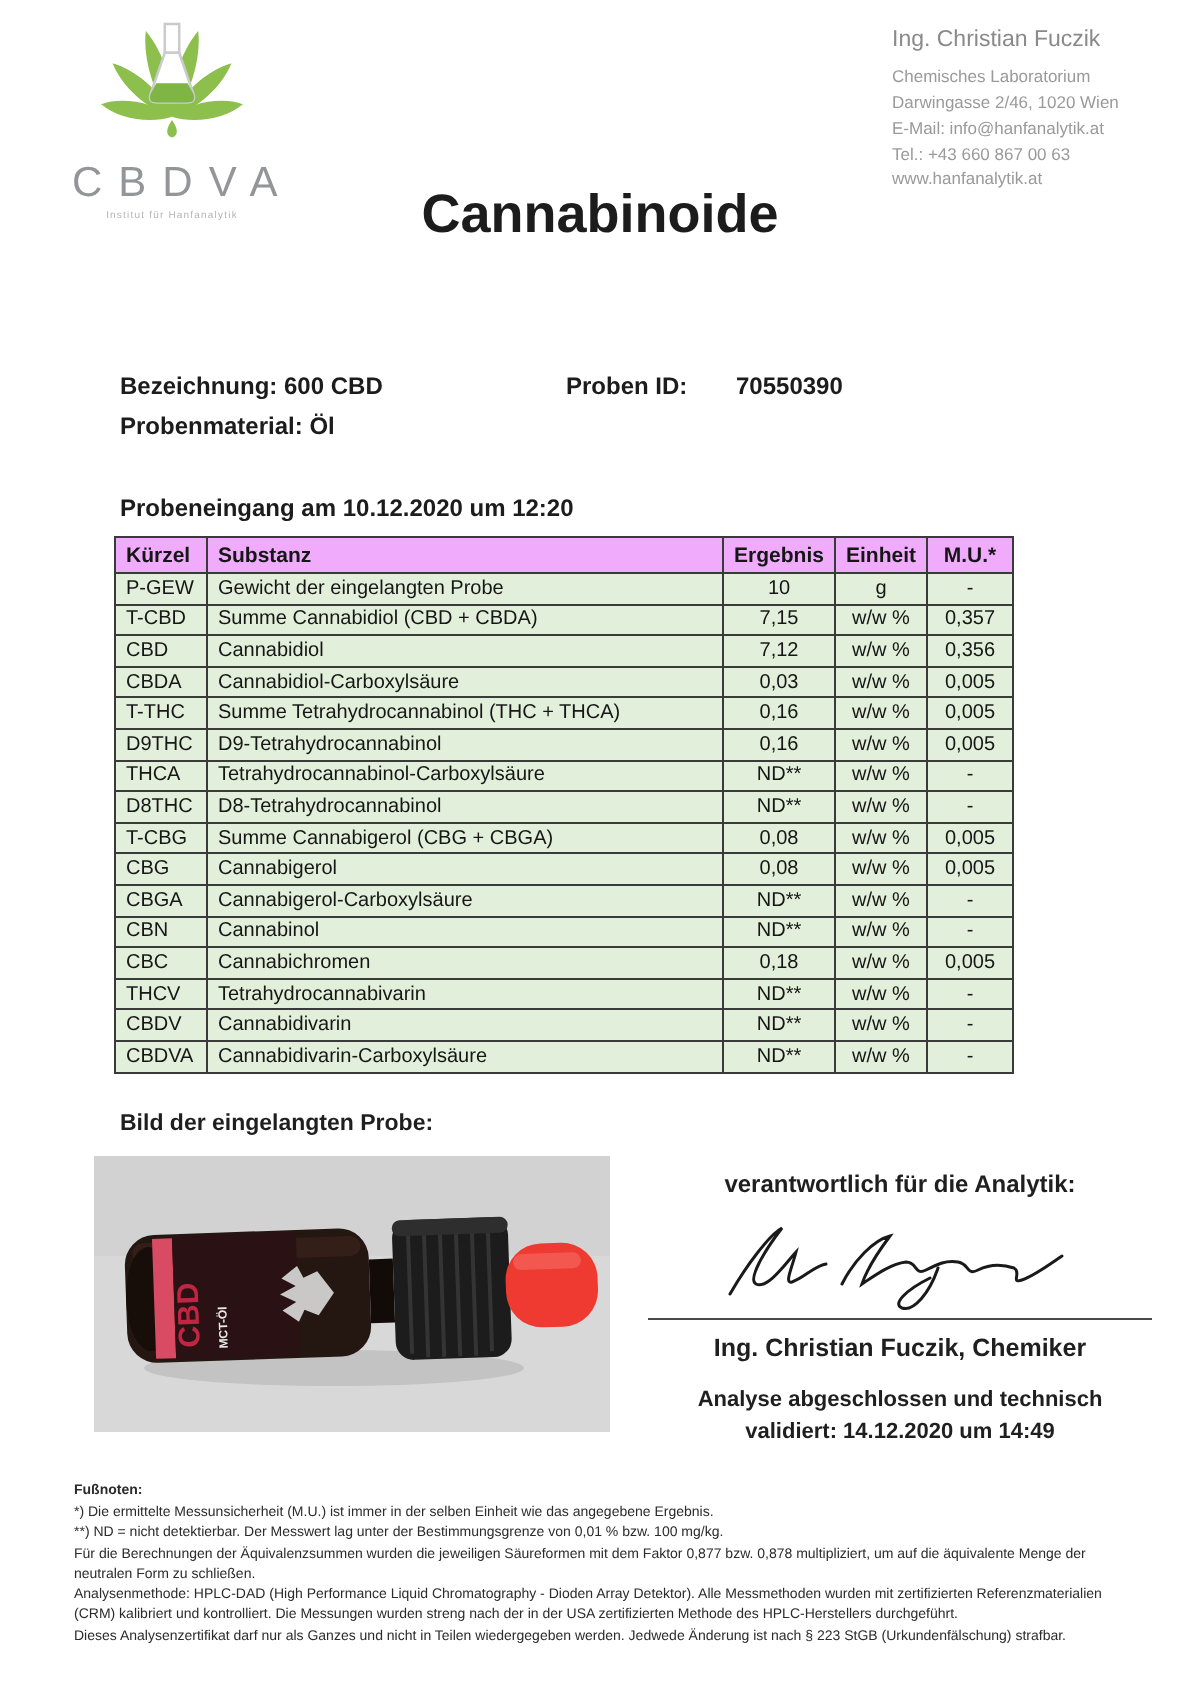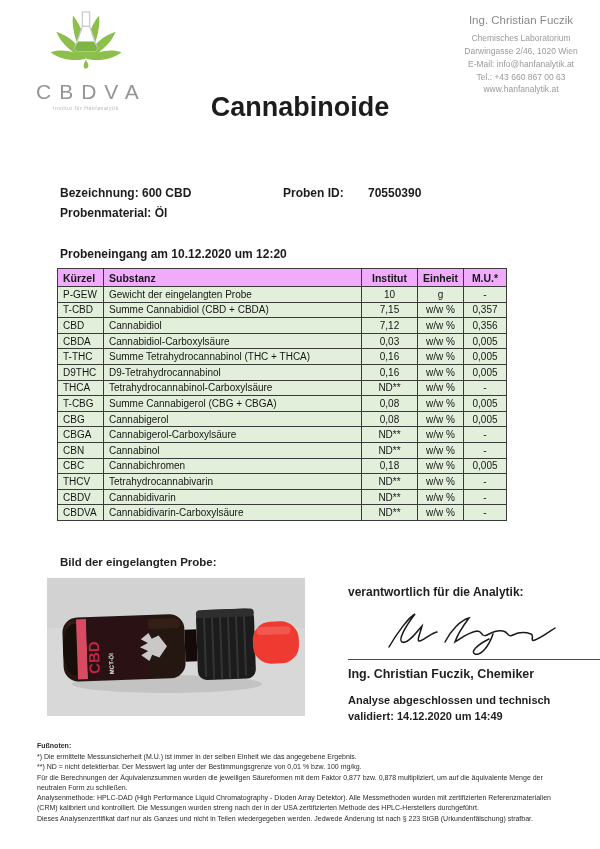--- a/index.html
+++ b/index.html
@@ -5,21 +5,21 @@
   html,body{margin:0;padding:0;background:#fff;}
   .page{position:relative;width:600px;height:849px;background:#ffffff;overflow:hidden;
         font-family:"Liberation Sans",sans-serif;color:#1f1f1f;}
 
   
   .logo{position:absolute;left:28px;top:6px;width:116px;text-align:center;}
   .logo svg{display:block;margin:0 auto;}
   .logo-acronym{font-size:21px;letter-spacing:8px;color:#939598;margin-top:-2px;text-indent:8px;font-weight:400;}
   .logo-tagline{font-size:5px;color:#b3b5b8;letter-spacing:0.6px;margin-top:1px;}
 
-  .contact{position:absolute;left:446px;top:12px;width:150px;text-align:center;
+  .contact{position:absolute;left:446px;top:12px;width:150px;text-align:left;
            font-size:8.5px;line-height:1.5;color:#9a9a9a;}
   .contact-name{font-size:11.5px;color:#8a8a8a;margin-bottom:3px;}
 
   
   .doc-title{position:absolute;left:0;top:92px;width:100%;text-align:center;
              font-size:27px;font-weight:bold;line-height:1.17;color:#1c1c1c;letter-spacing:0;}
 
   
   .meta{position:absolute;font-size:12px;font-weight:bold;color:#1c1c1c;}
   .meta-bezeichnung{left:60px;top:186px;}
@@ -35,21 +35,21 @@
   .results th{background:#f0abfc;font-size:10.5px;font-weight:bold;text-align:left;height:15px;}
   .results td{background:#e2efda;height:12.6px;}
   .results .c{text-align:center;}
 
   
   .photo-label{position:absolute;left:60px;top:556px;font-size:11.5px;font-weight:bold;}
   .photo{position:absolute;left:47px;top:578px;width:258px;height:138px;background:#d8d8d8;}
   .photo svg{display:block;}
 
   
-  .responsible{position:absolute;left:348px;top:585px;width:252px;text-align:left;}
+  .responsible{position:absolute;left:324px;top:585px;width:252px;text-align:center;}
   .resp-heading{font-size:12px;font-weight:bold;}
   .sig-wrap{margin:10px auto 0;width:190px;height:48px;}
   .sig-line{border-top:1px solid #4a4a4a;margin-top:2px;}
   .resp-name{font-size:12.5px;font-weight:bold;margin-top:7px;}
   .resp-validation{font-size:11px;font-weight:bold;margin-top:12px;line-height:1.45;}
 
   
   .footnotes{position:absolute;left:37px;top:741px;width:534px;font-size:7px;
              line-height:1.38;color:#2b2b2b;}
   .footnotes .fn-heading{font-weight:bold;}
@@ -107,21 +107,21 @@
       <col style="width:46px">
         <col style="width:258px">
         <col style="width:56px">
       <col style="width:46px">
         <col style="width:43px">
     </colgroup>
     <thead>
       <tr>
           <th>Kürzel</th>
           <th>Substanz</th>
-          <th class="c">Institut</th>
+          <th class="c">Ergebnis</th>
           <th class="c">Einheit</th>
           <th class="c">M.U.*</th>
         </tr>
     </thead>
     <tbody>
         <tr>
           <td>P-GEW</td>
           <td>Gewicht der eingelangten Probe</td>
           <td class="c">10</td>
           <td class="c">g</td>
@@ -158,20 +158,27 @@
         <tr>
           <td>D9THC</td>
           <td>D9-Tetrahydrocannabinol</td>
           <td class="c">0,16</td>
           <td class="c">w/w %</td>
           <td class="c">0,005</td>
         </tr>
         <tr>
           <td>THCA</td>
           <td>Tetrahydrocannabinol-Carboxylsäure</td>
+          <td class="c">ND**</td>
+          <td class="c">w/w %</td>
+          <td class="c">-</td>
+        </tr>
+        <tr>
+          <td>D8THC</td>
+          <td>D8-Tetrahydrocannabinol</td>
           <td class="c">ND**</td>
           <td class="c">w/w %</td>
           <td class="c">-</td>
         </tr>
         <tr>
           <td>T-CBG</td>
           <td>Summe Cannabigerol (CBG + CBGA)</td>
           <td class="c">0,08</td>
           <td class="c">w/w %</td>
           <td class="c">0,005</td>

